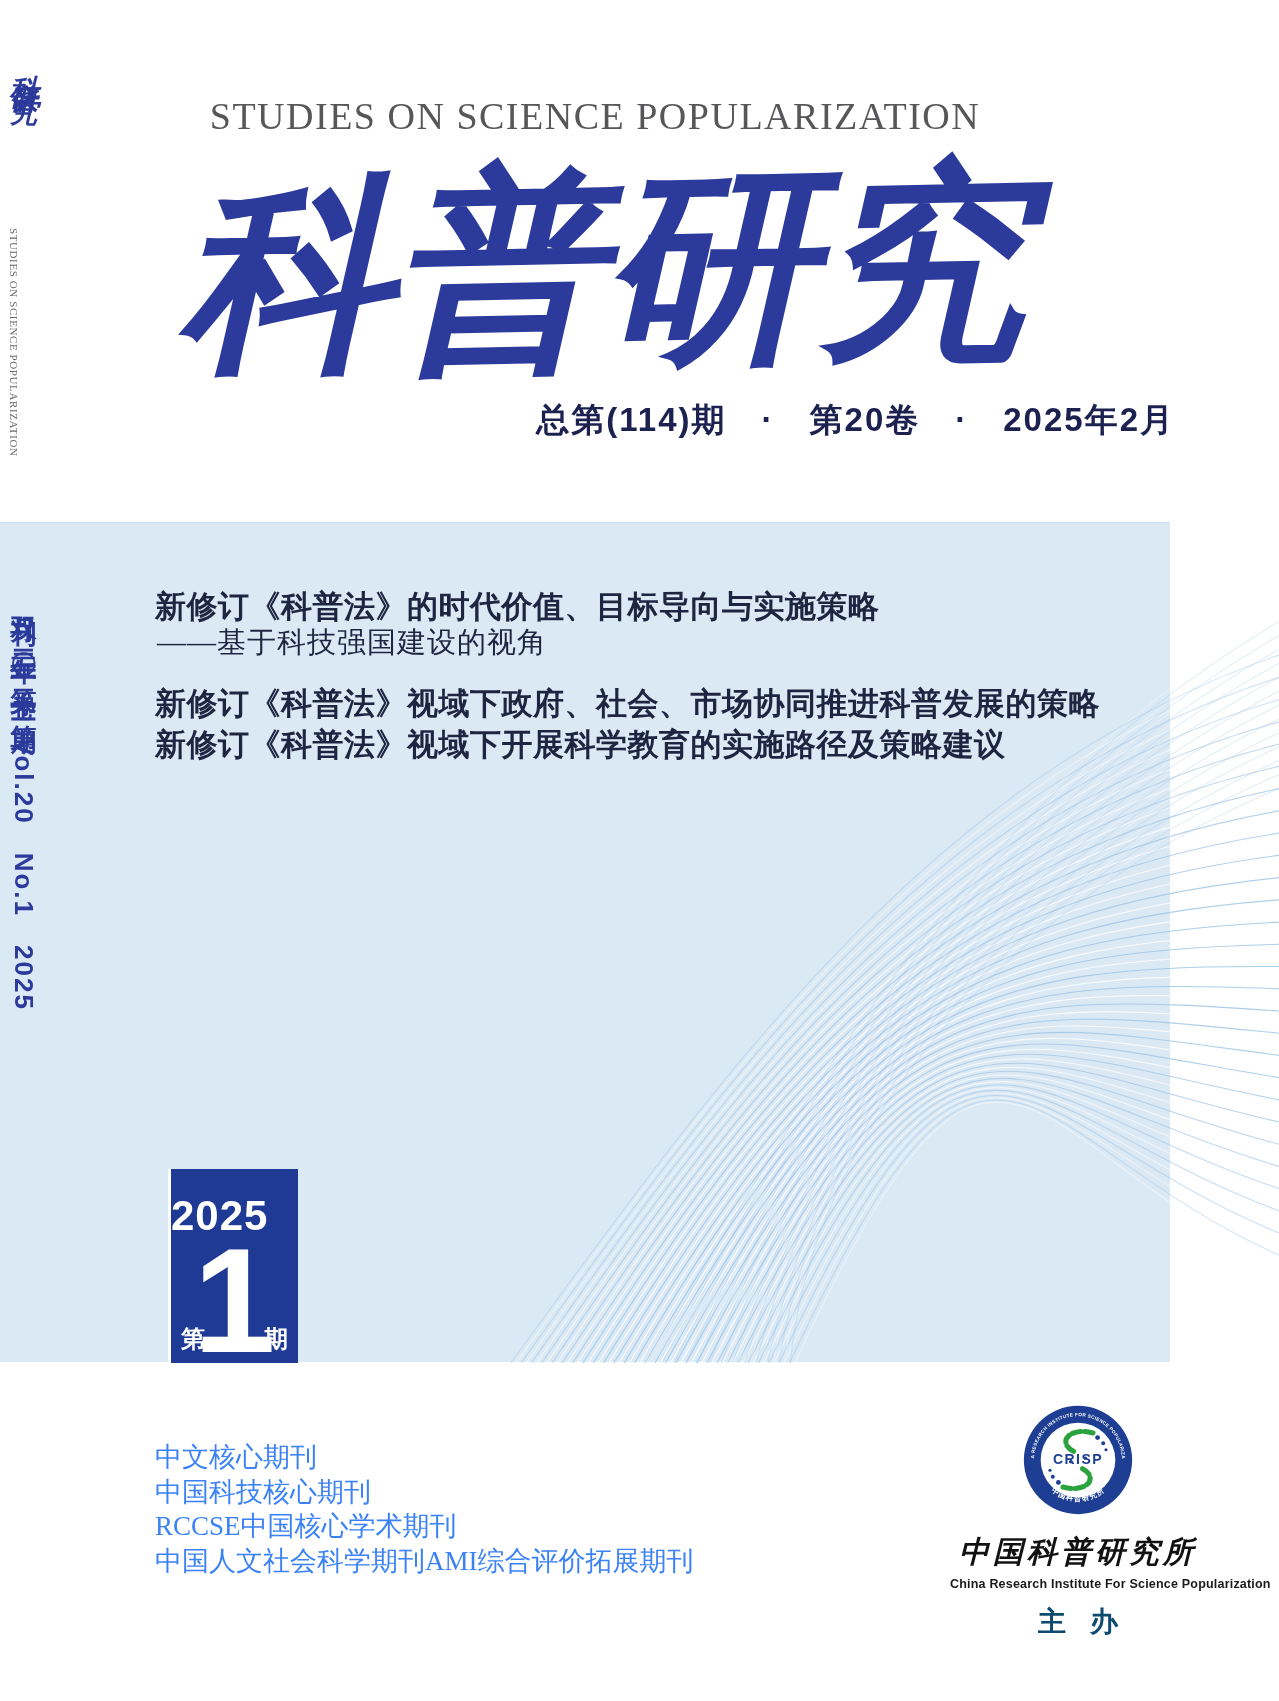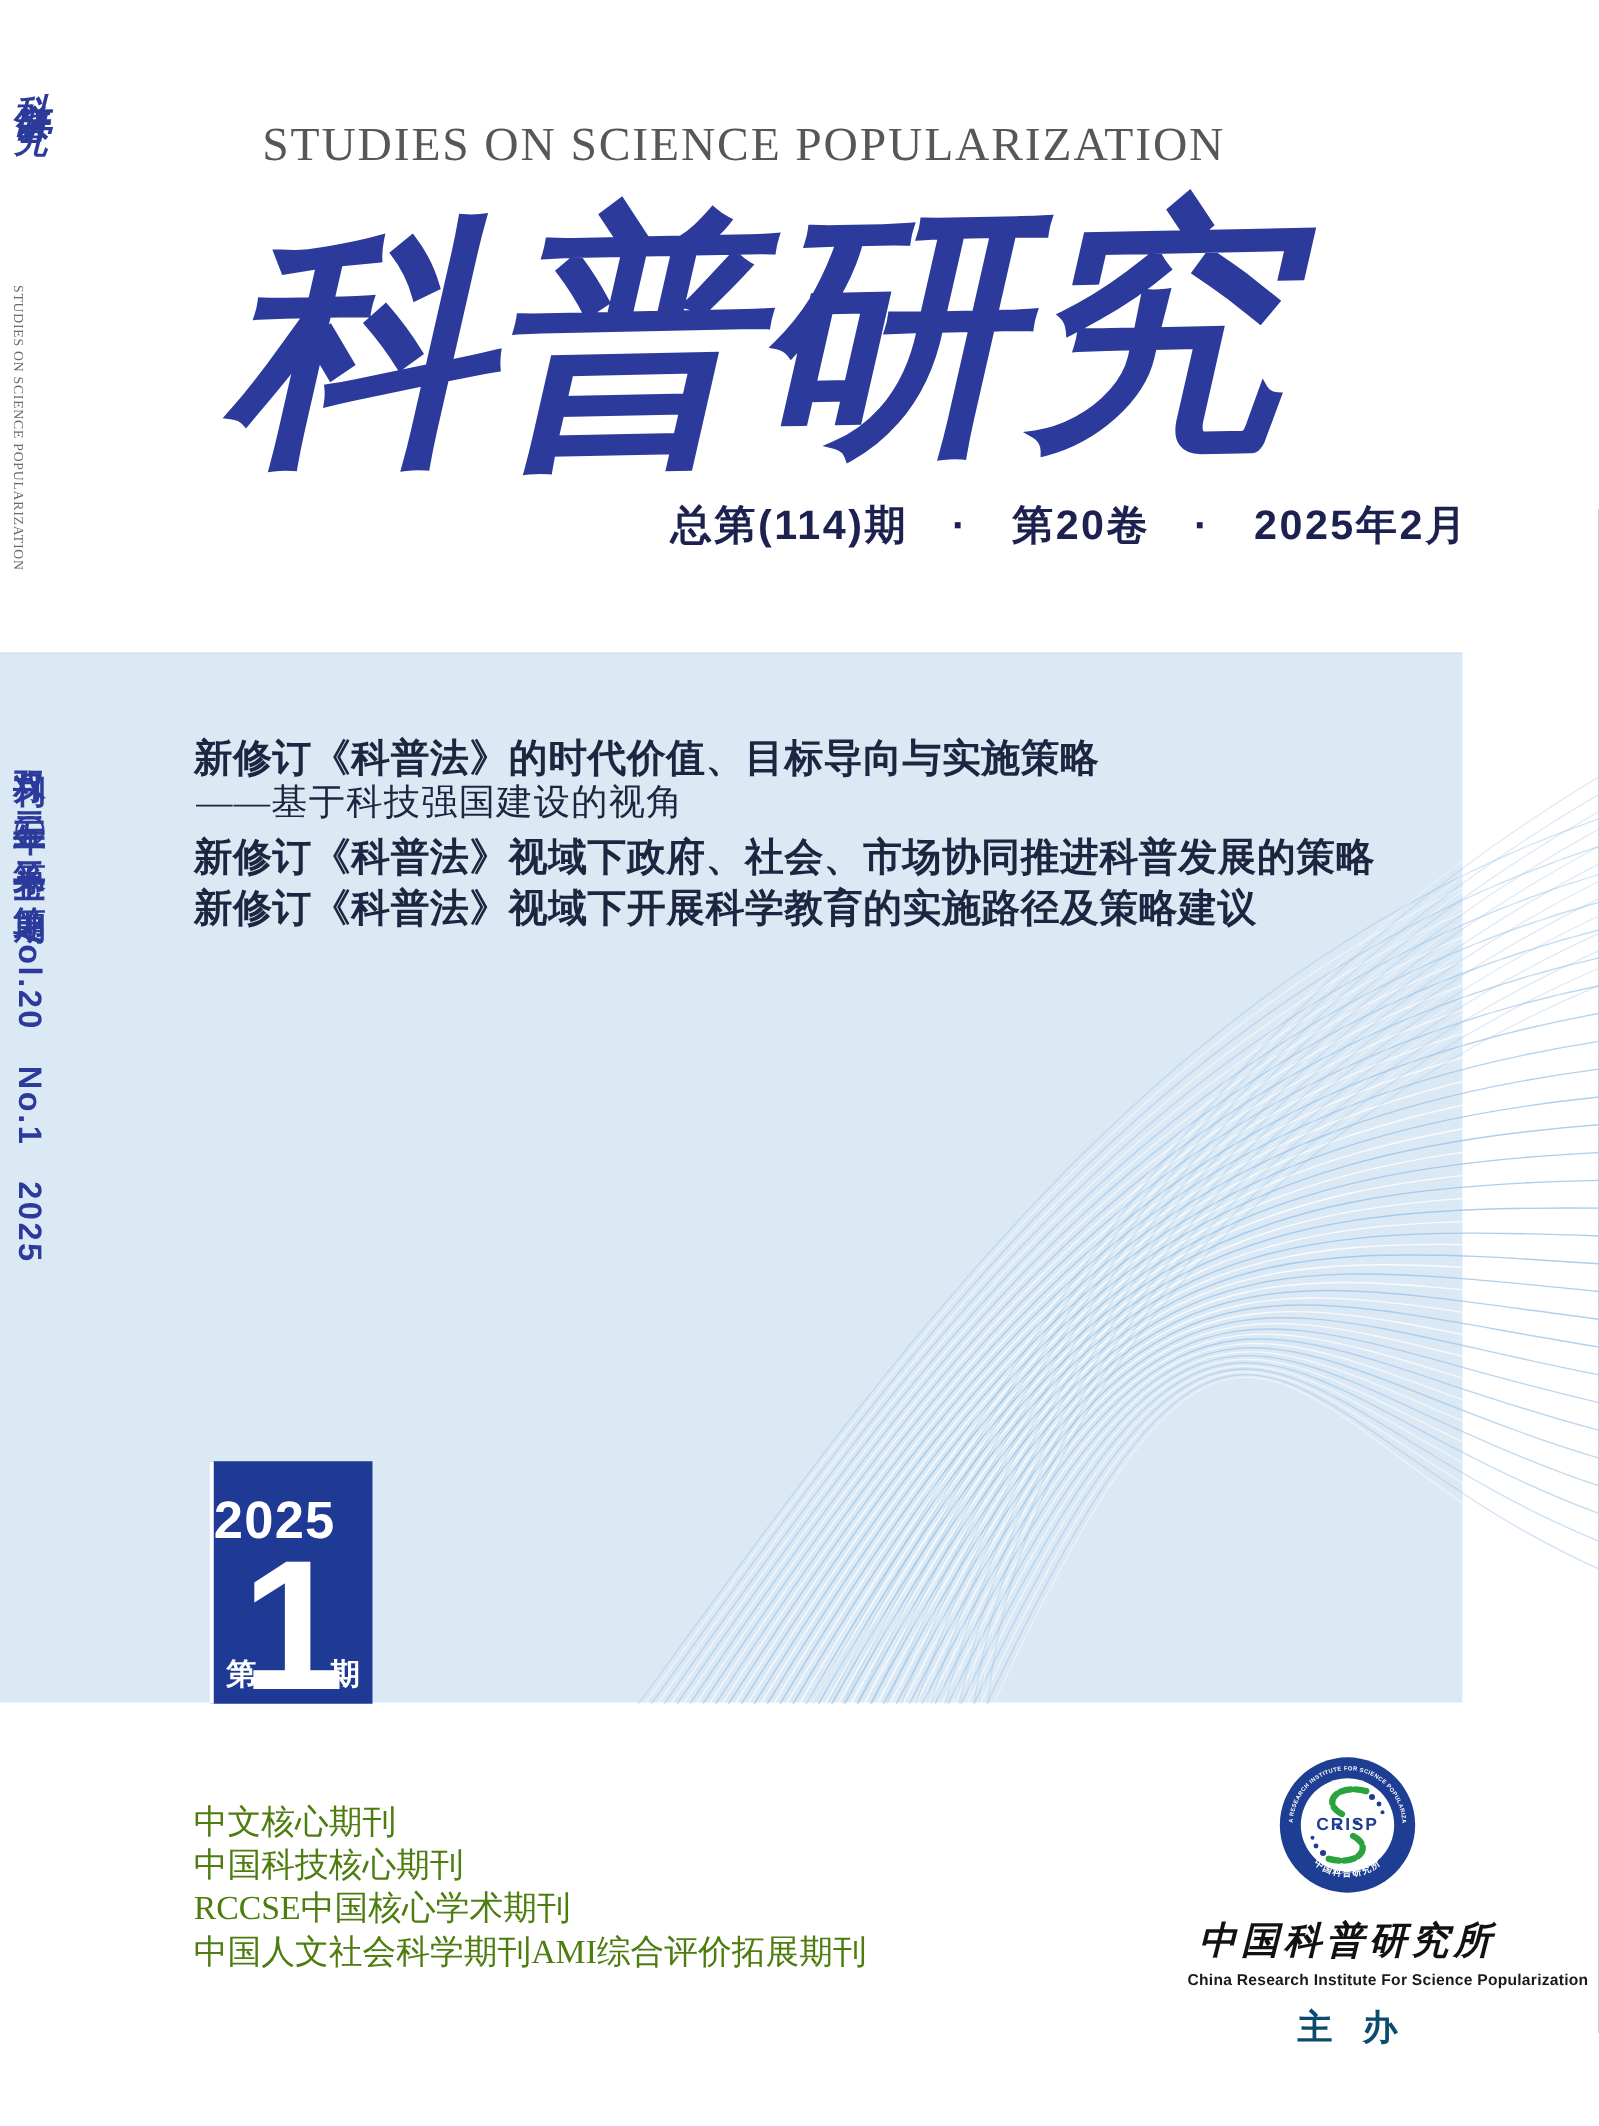--- a/index.html
+++ b/index.html
@@ -85,21 +85,21 @@
   .toc .t{
     font-size:31px;font-weight:700;letter-spacing:0.5px;line-height:32px;
     white-space:nowrap;
   }
   .toc .sub{
     margin-top:4px;margin-left:2px;
     font-family:"Liberation Serif","DejaVu Serif",serif;
     font-size:29px;font-weight:500;line-height:30px;letter-spacing:1px;
     white-space:nowrap;
   }
-  .toc .t2{margin-top:13px;}
+  .toc .t2{margin-top:31px;}
   .toc .t3{margin-top:9px;}
 
   
   .issue-badge{
     position:absolute;left:168px;top:646px;width:130px;height:194px;
     background:var(--badge-blue);
     border-left:3px solid #ffffff;
     overflow:hidden;
     color:#fff;
   }
@@ -117,21 +117,21 @@
   }
   .issue-badge .suf{
     position:absolute;bottom:8px;right:10px;
     font-size:24px;font-weight:700;
   }
 
   
   .accreditations{
     position:absolute;left:155px;top:1440px;
     font-family:"Liberation Serif","DejaVu Serif",serif;
-    font-size:27px;color:#4d7c0f;line-height:34.5px;
+    font-size:27px;color:#3b82f6;line-height:34.5px;
     white-space:nowrap;
   }
   .publisher{
     position:absolute;left:950px;top:1404px;width:256px;text-align:center;
   }
   .publisher .logo{width:112px;height:112px;margin:0 auto;display:block;}
   .publisher .name-cn{
     margin-top:16px;
     font-family:"Liberation Serif","DejaVu Serif",serif;
     font-size:30px;font-weight:600;font-style:italic;color:#111;

